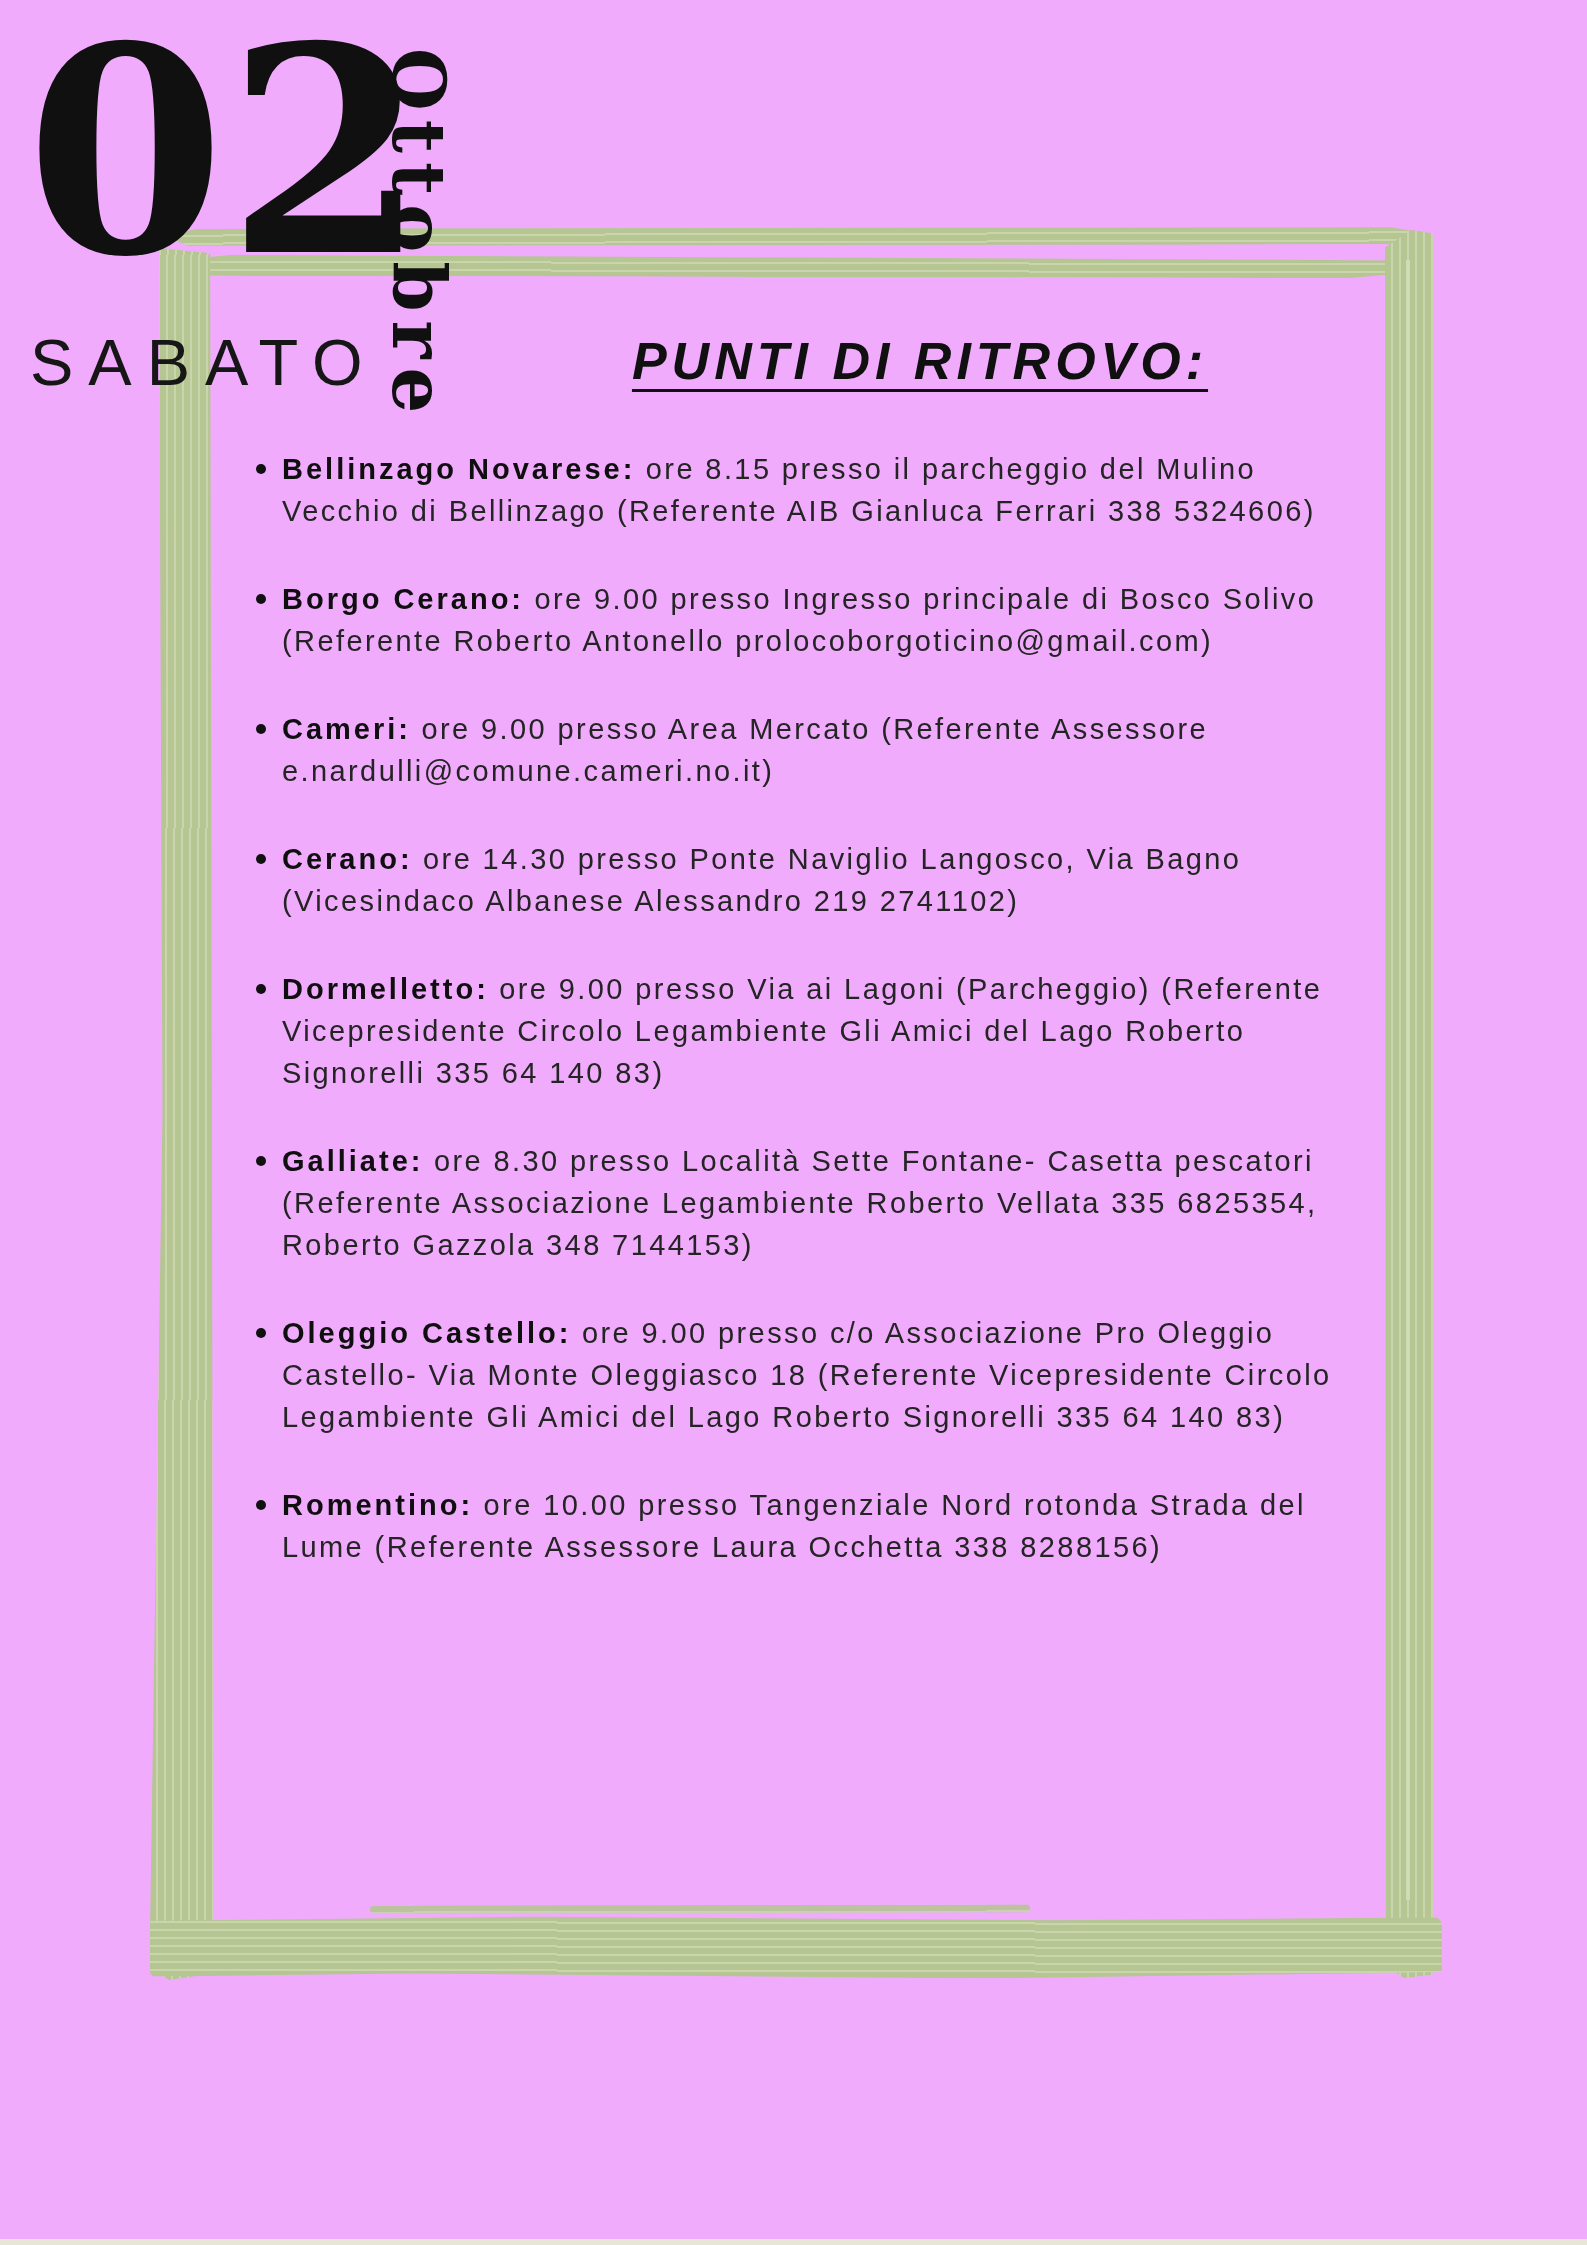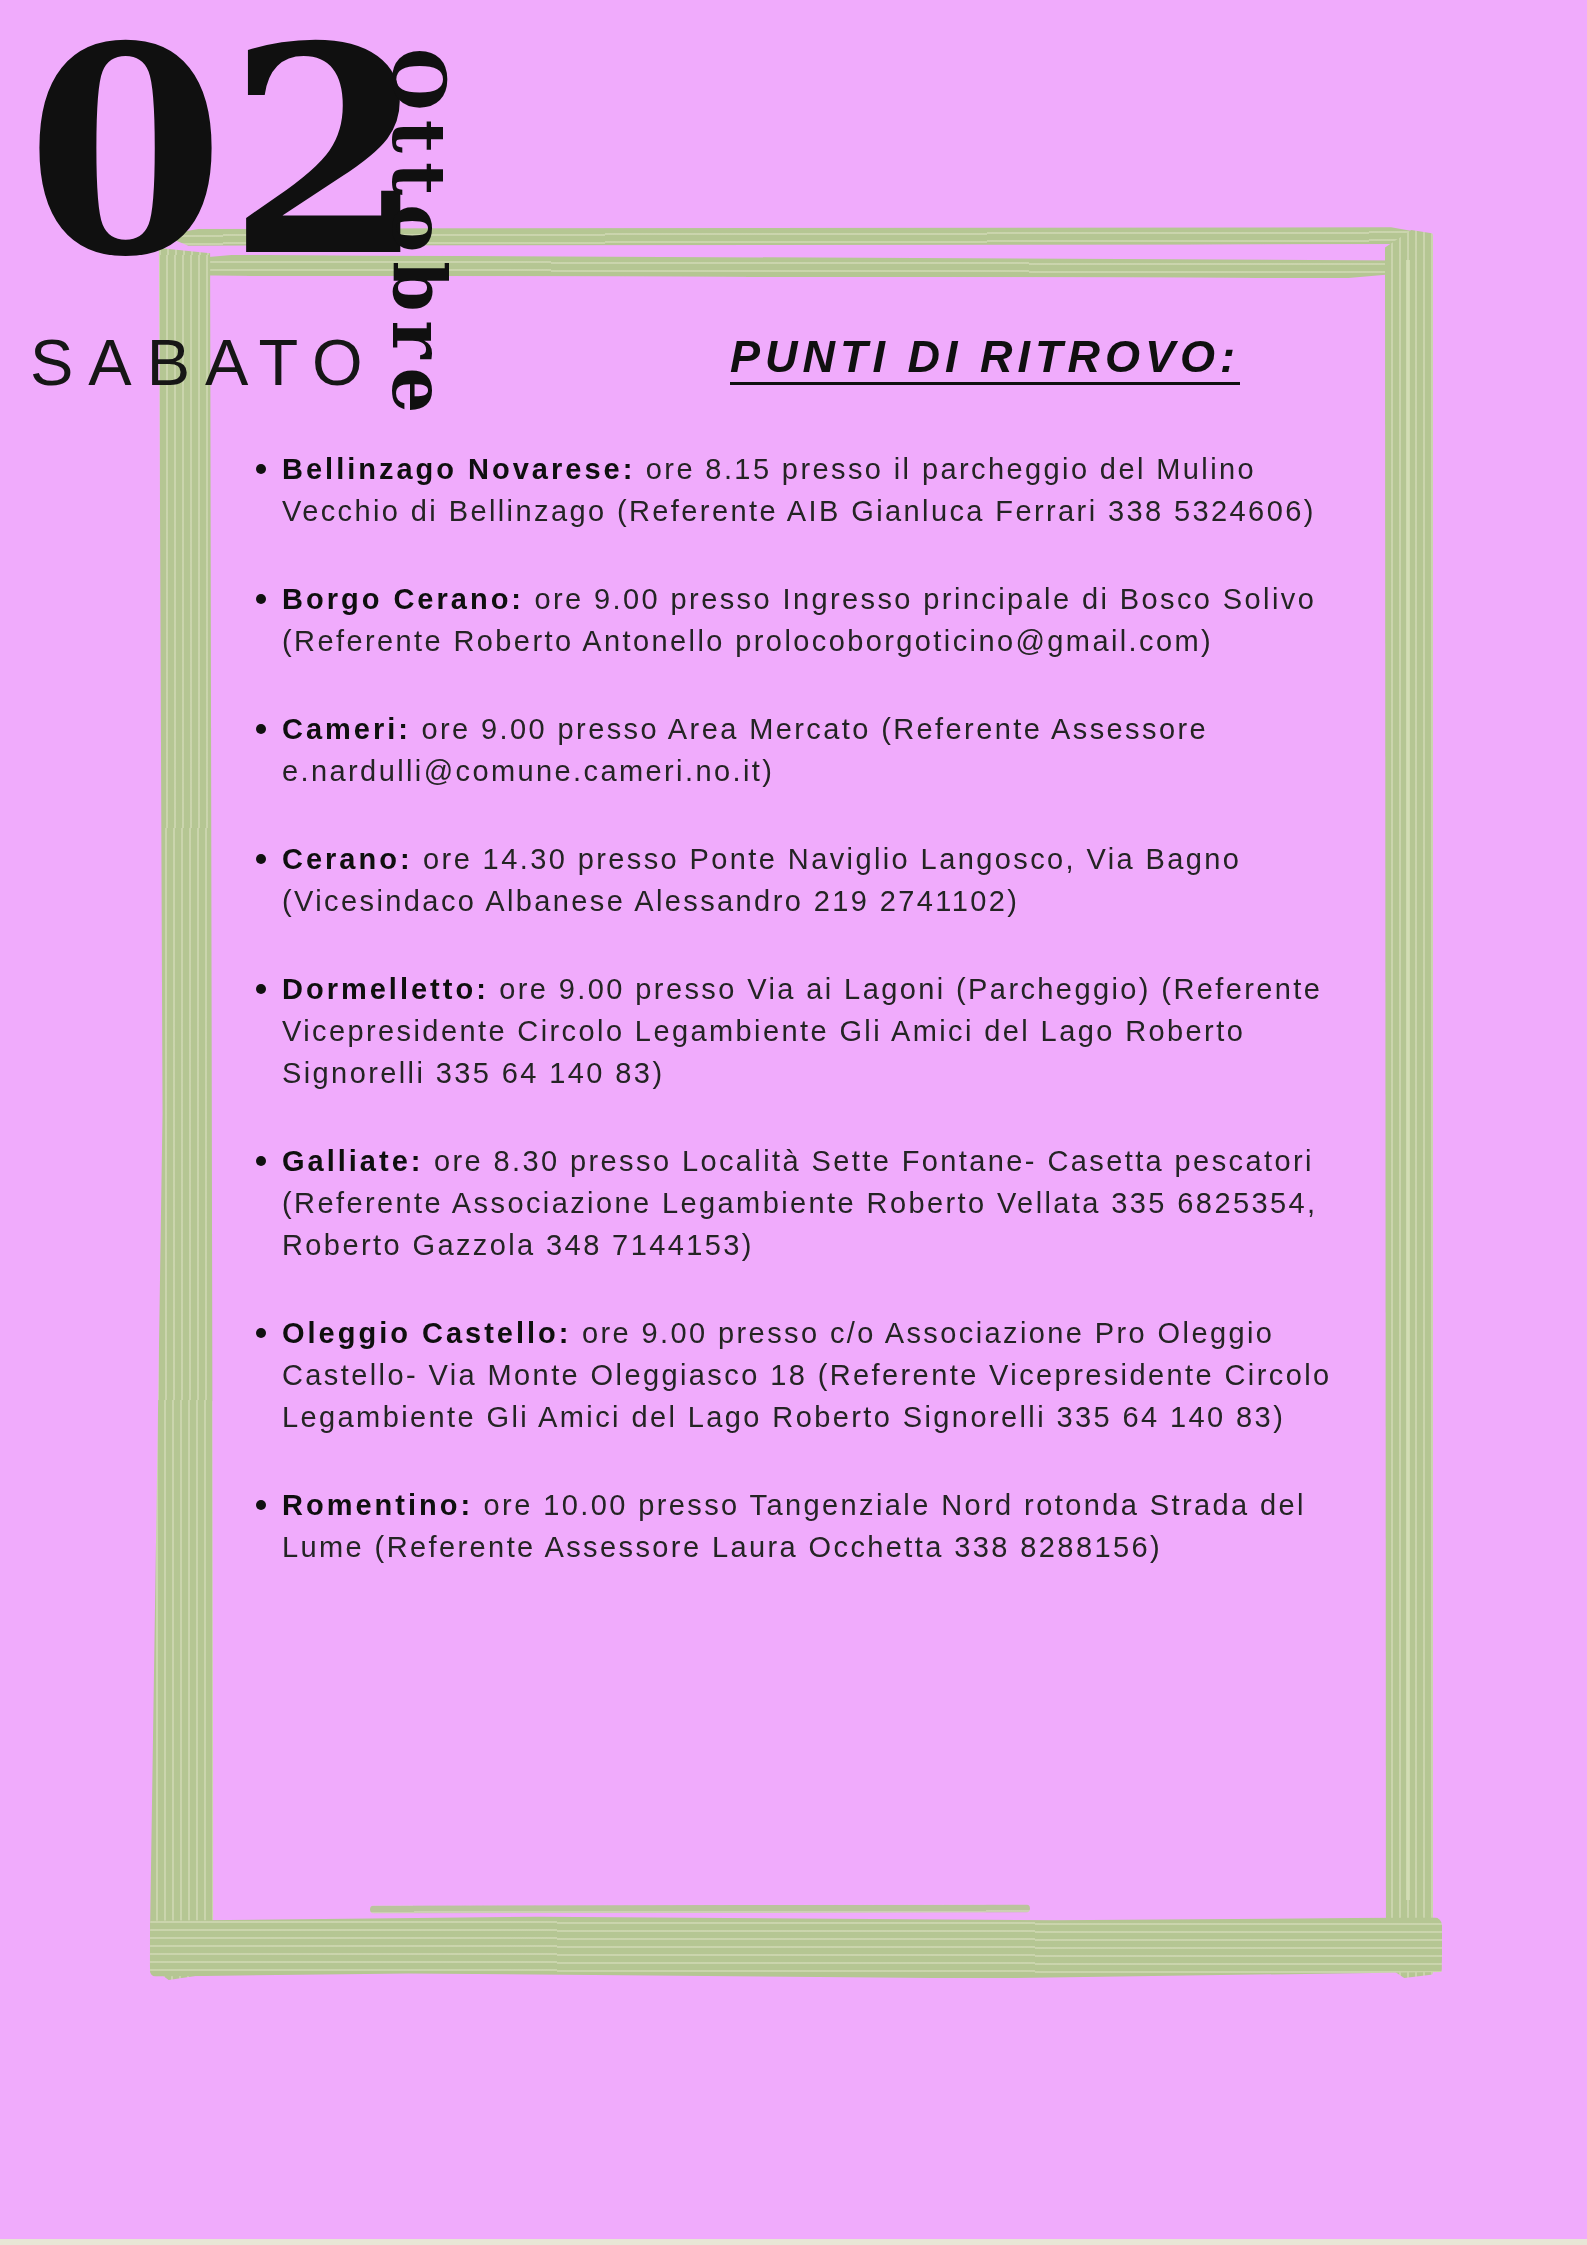--- a/index.html
+++ b/index.html
@@ -36,21 +36,21 @@
     font-family:"DejaVu Serif", serif; font-weight:bold;
     font-size:72px; letter-spacing:9px; color:#101010;
   }
   .weekday {
     position:absolute; left:30px; top:325px;
     font-size:65px; letter-spacing:15px; color:#161616;
   }
   
   .title {
     position:absolute; left:600px; top:331px; width:640px;
-    text-align:right; font-size:45px; font-weight:bold; font-style:italic;
+    text-align:center; font-size:52px; font-weight:bold; font-style:italic;
     letter-spacing:5px; color:#101010; white-space:nowrap;
   }
   .title span { text-decoration:underline; text-decoration-thickness:3px; text-underline-offset:10px; }
   
   .points { position:absolute; left:282px; top:448px; width:1100px; }
   .point {
     position:relative; margin-bottom:46px;
     font-size:29px; line-height:42px; letter-spacing:2.4px; color:#242424;
   }
   .point::before {

